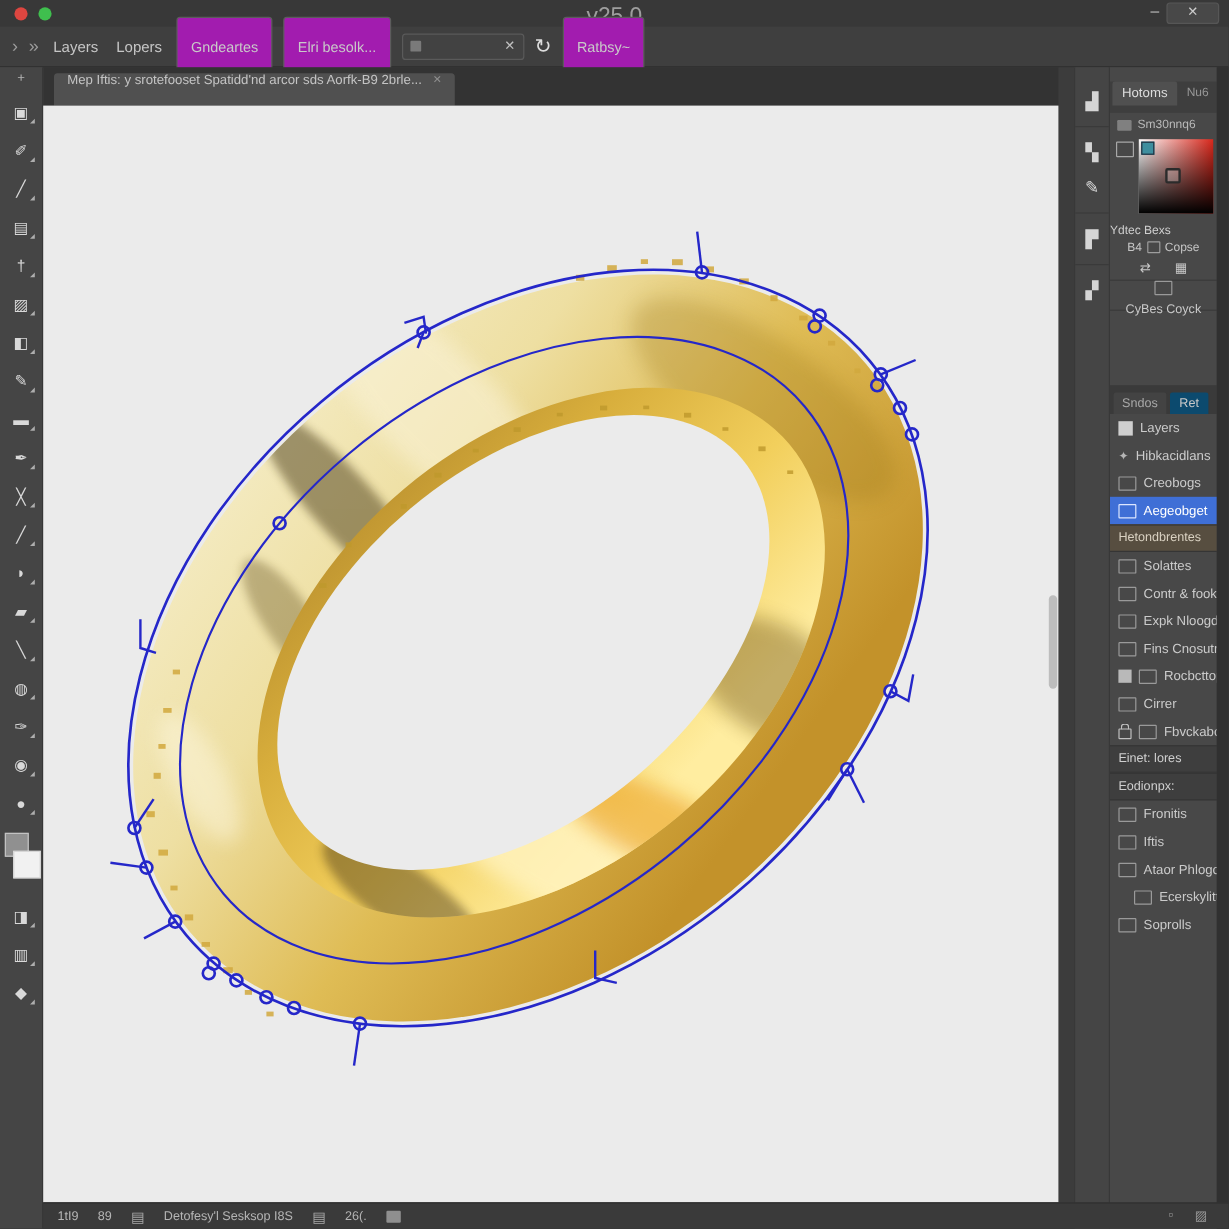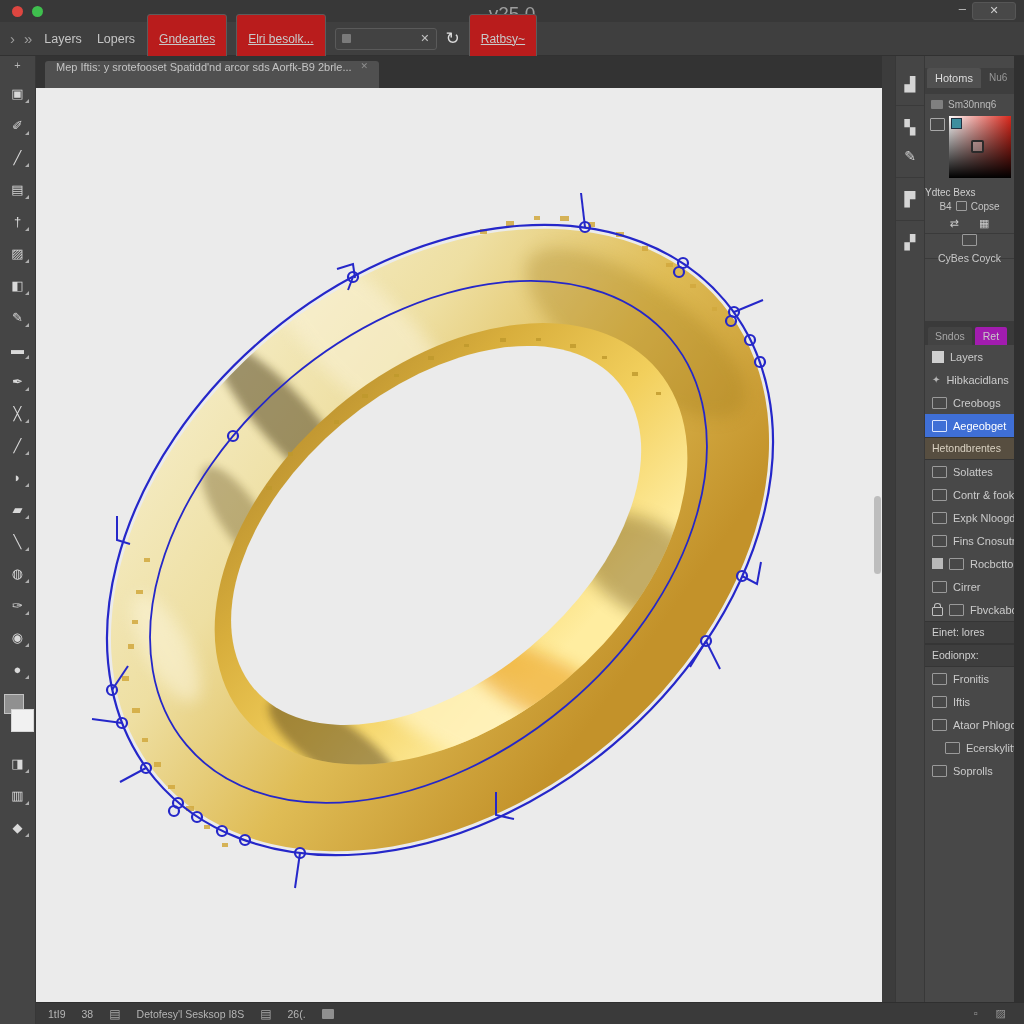--- a/index.html
+++ b/index.html
@@ -12,21 +12,21 @@
   .dot.green{left:32px;background:var(--traffic_green,#3fbf4e);}
   .win-title{position:absolute;left:0;right:0;top:3px;text-align:center;color:#9e9e9e;font-size:19px;}
   .win-min{position:absolute;right:58px;top:1px;color:#c0c0c0;font-size:13px;}
   .win-close{position:absolute;right:8px;top:2px;width:42px;height:16px;background:#484848;border:1px solid #565656;
              border-radius:3px;color:#cccccc;font-size:11px;line-height:15px;text-align:center;}
   
   .toolbar{position:absolute;top:22px;left:0;right:0;height:34px;background:#3f3f3f;border-bottom:1px solid #313131;
            display:flex;align-items:center;gap:9px;padding:0 10px;box-sizing:border-box;}
   .chev{color:#9d9d9d;font-size:15px;line-height:20px;}
   .menu-label{color:#c6c6c6;font-size:12.5px;padding:0 3px;}
-  .tb-btn{background:#b91c1c;border:1px solid #5c5c5c;border-radius:3px;color:#c9c9c9;font-size:12px;padding:17px 11px;text-decoration:underline;}
+  .tb-btn{background:#a21caf;border:1px solid #5c5c5c;border-radius:3px;color:#c9c9c9;font-size:12px;padding:17px 11px;}
   .searchbox{width:88px;height:20px;background:#424242;border:1px solid #5a5a5a;border-radius:3px;
              display:flex;align-items:center;gap:5px;padding:0 6px;}
   .searchbox .mini-sq{width:9px;height:9px;background:#7a7a7a;border-radius:1px;flex:none;}
   .searchbox input{flex:1;min-width:0;background:transparent;border:none;outline:none;color:#cccccc;font-size:11px;}
   .searchbox .clear{color:#c0c0c0;font-size:11px;flex:none;}
   .sync{color:#dcdcdc;font-size:17px;line-height:18px;}
   
   .tabbar{position:absolute;top:56px;left:36px;width:846px;height:32px;background:#333333;}
   .doctab{position:absolute;left:9px;top:5px;height:27px;background:#505050;border-radius:3px 3px 0 0;
           display:flex;align-items:flex-start;gap:9px;padding:0 11px;color:#c4c4c4;font-size:11px;white-space:nowrap;}
@@ -68,21 +68,21 @@
   .cap1{font-size:10px;color:#cfcfcf;text-align:left;height:13px;line-height:13px;}
   .cap2{font-size:10px;color:#c5c5c5;height:14px;display:flex;justify-content:center;align-items:center;gap:4px;}
   .cap2 .tiny{width:9px;height:8px;border:1px solid #9d9d9d;border-radius:1px;}
   .icon-row{height:20px;display:flex;justify-content:center;align-items:center;gap:20px;color:#c9c9c9;font-size:11px;}
   .grad-row{height:24px;border-top:1px solid #3a3a3a;border-bottom:1px solid #3a3a3a;
             display:flex;align-items:center;gap:6px;padding:0 6px;color:#c9c9c9;font-size:10.5px;white-space:nowrap;flex-direction:column;}
   .boxed{width:13px;height:10px;border:1px solid #9a9a9a;border-radius:1px;flex:none;font-size:7px;color:#b5b5b5;text-align:center;line-height:9px;}
   .p-spacer{height:62px;}
   .l-tabs{height:24px;background:#3a3a3a;display:flex;align-items:flex-end;gap:3px;padding-left:3px;}
   .l-tab1{color:#a8a8a8;font-size:10.5px;padding:3px 7px;background:#434343;border-radius:2px 2px 0 0;}
-  .l-tab2{color:#c8c8c8;font-size:10.5px;padding:3px 8px;background:#a21caf;border-radius:2px 2px 0 0;}
+  .l-tab2{color:#c8c8c8;font-size:10.5px;padding:3px 8px;background:#0c4a6e;border-radius:2px 2px 0 0;}
   .row{height:23px;display:flex;align-items:center;gap:6px;padding:0 7px;font-size:11px;color:#cbcbcb;white-space:nowrap;overflow:hidden;}
   .row .sqicon{width:12px;height:12px;background:#cfcfcf;flex:none;}
   .row .star{color:#b5b5b5;font-size:10px;flex:none;}
   .row.sel{background:var(--selection_blue,#3f6fd6);color:#ffffff;}
   .row.sel .boxed{border-color:#dce6ff;color:#fff;}
   .row .presq{width:11px;height:11px;background:#b9b9b9;flex:none;}
   .row.indent{padding-left:20px;}
   .lock{position:relative;width:9px;height:7px;border:1px solid #c0c0c0;border-radius:1px;flex:none;margin-top:3px;}
   .lock::before{content:"";position:absolute;left:1px;top:-5px;width:5px;height:4px;border:1px solid #c0c0c0;border-bottom:none;border-radius:3px 3px 0 0;}
   .hdr{height:21px;line-height:21px;padding:0 7px;font-size:10.5px;color:#cfcfcf;background:#3e3e3e;
@@ -420,21 +420,21 @@
     </div>
     <div class="row">
       <span class="boxed"></span>
       <span>Soprolls</span>
     </div>
   </div>
   <div class="panel-scroll"></div>
 
   <div class="statusbar">
     <span>1tI9</span>
-    <span>38</span>
+    <span>89</span>
     <span class="s-icon">▤</span>
     <span>Detofesy'l Sesksop I8S</span>
     <span class="s-icon">▤</span>
     <span>26(.</span>
     <span class="sq-light"></span>
     <span class="s-right">
       <span>▫</span>
       <span>▨</span>
     </span>
   </div>

